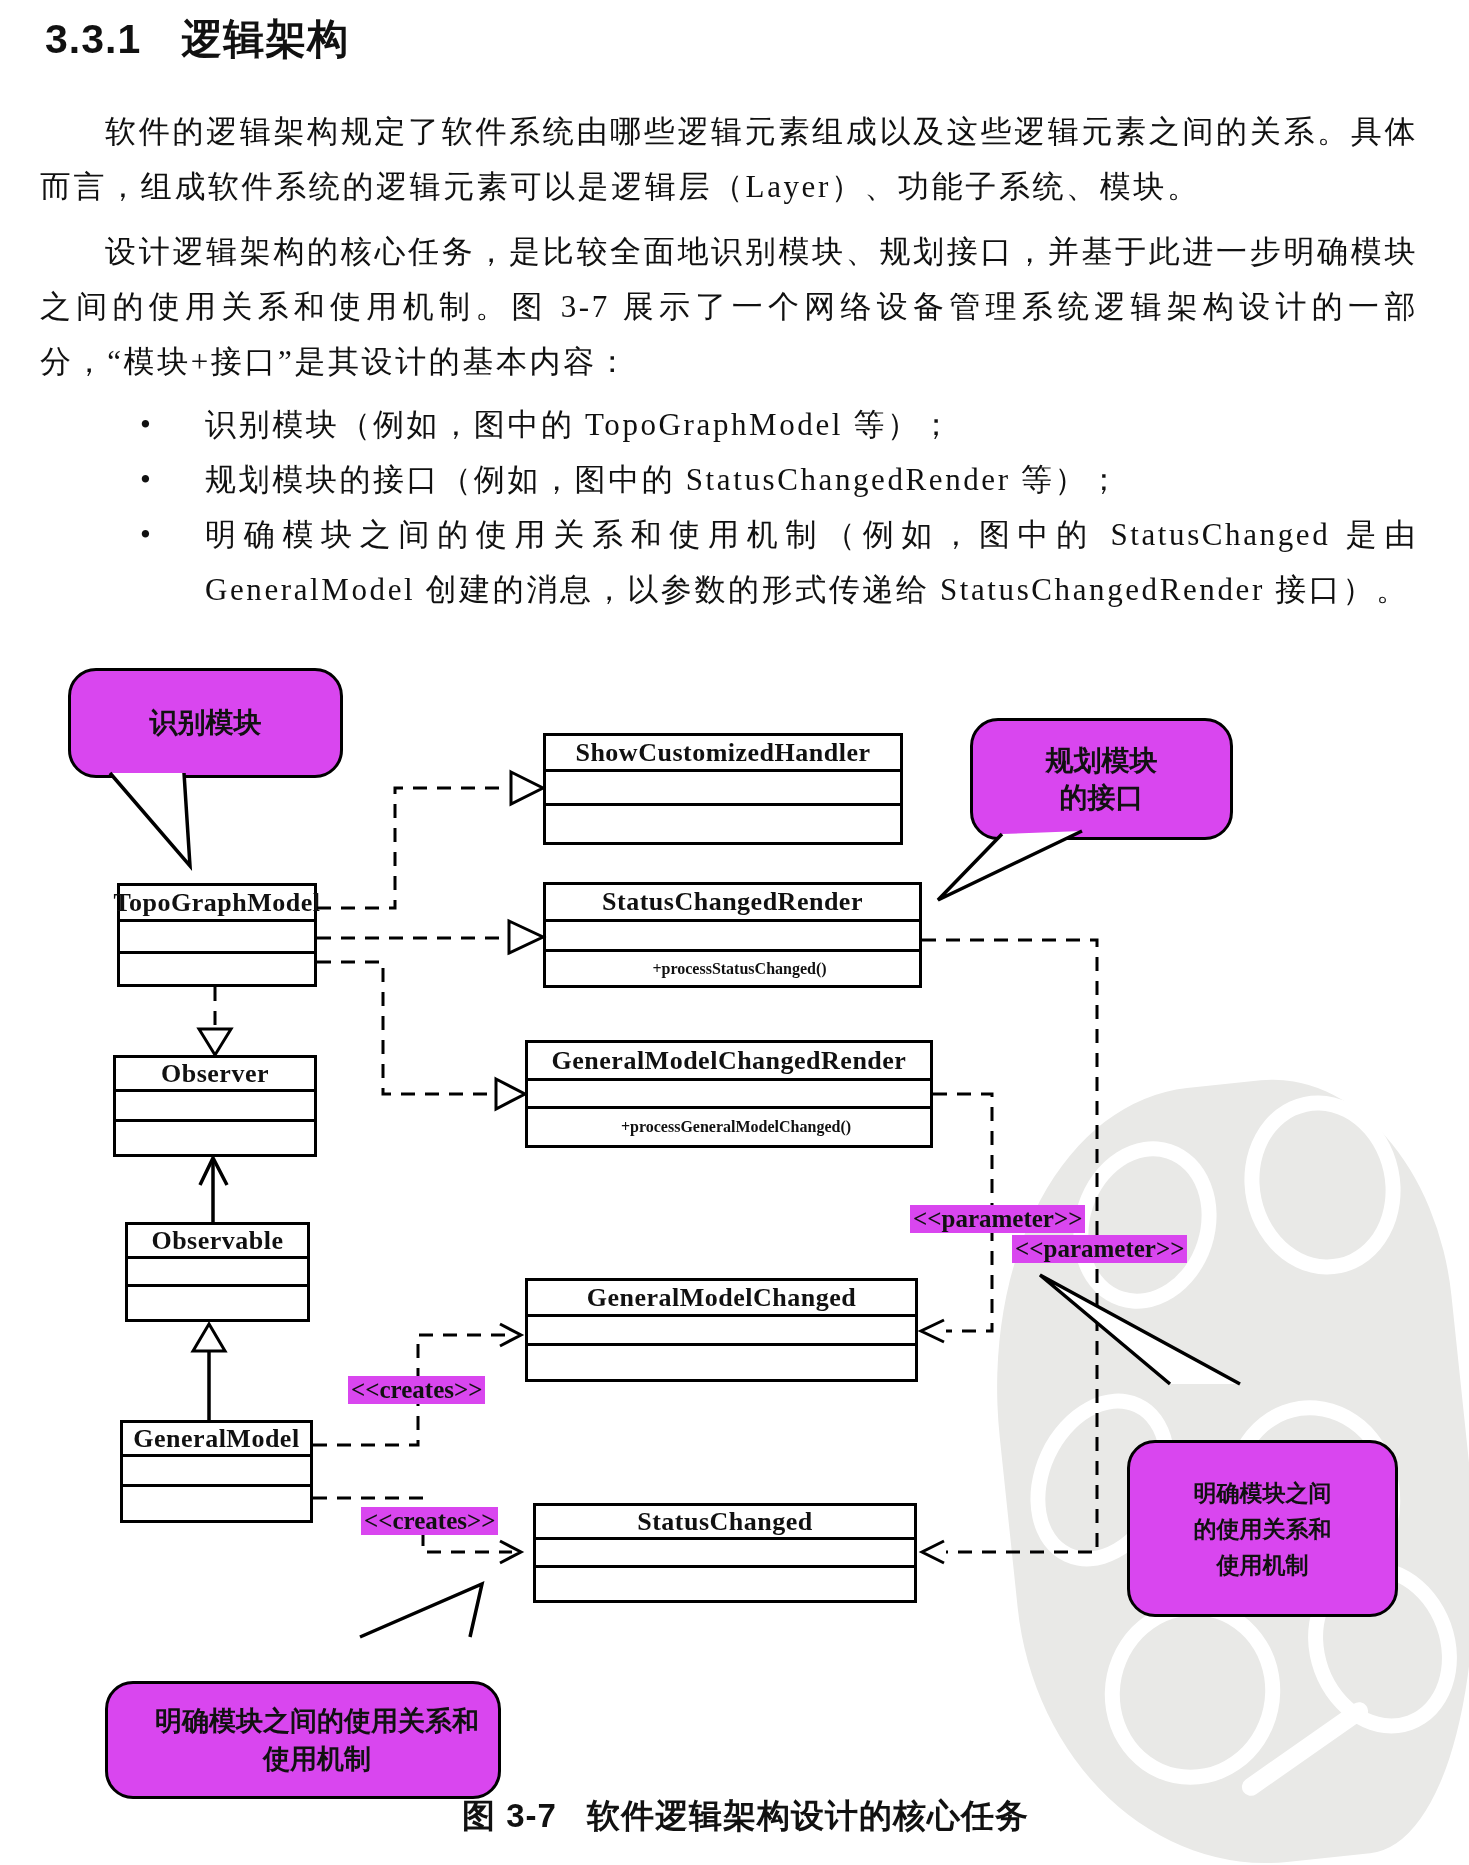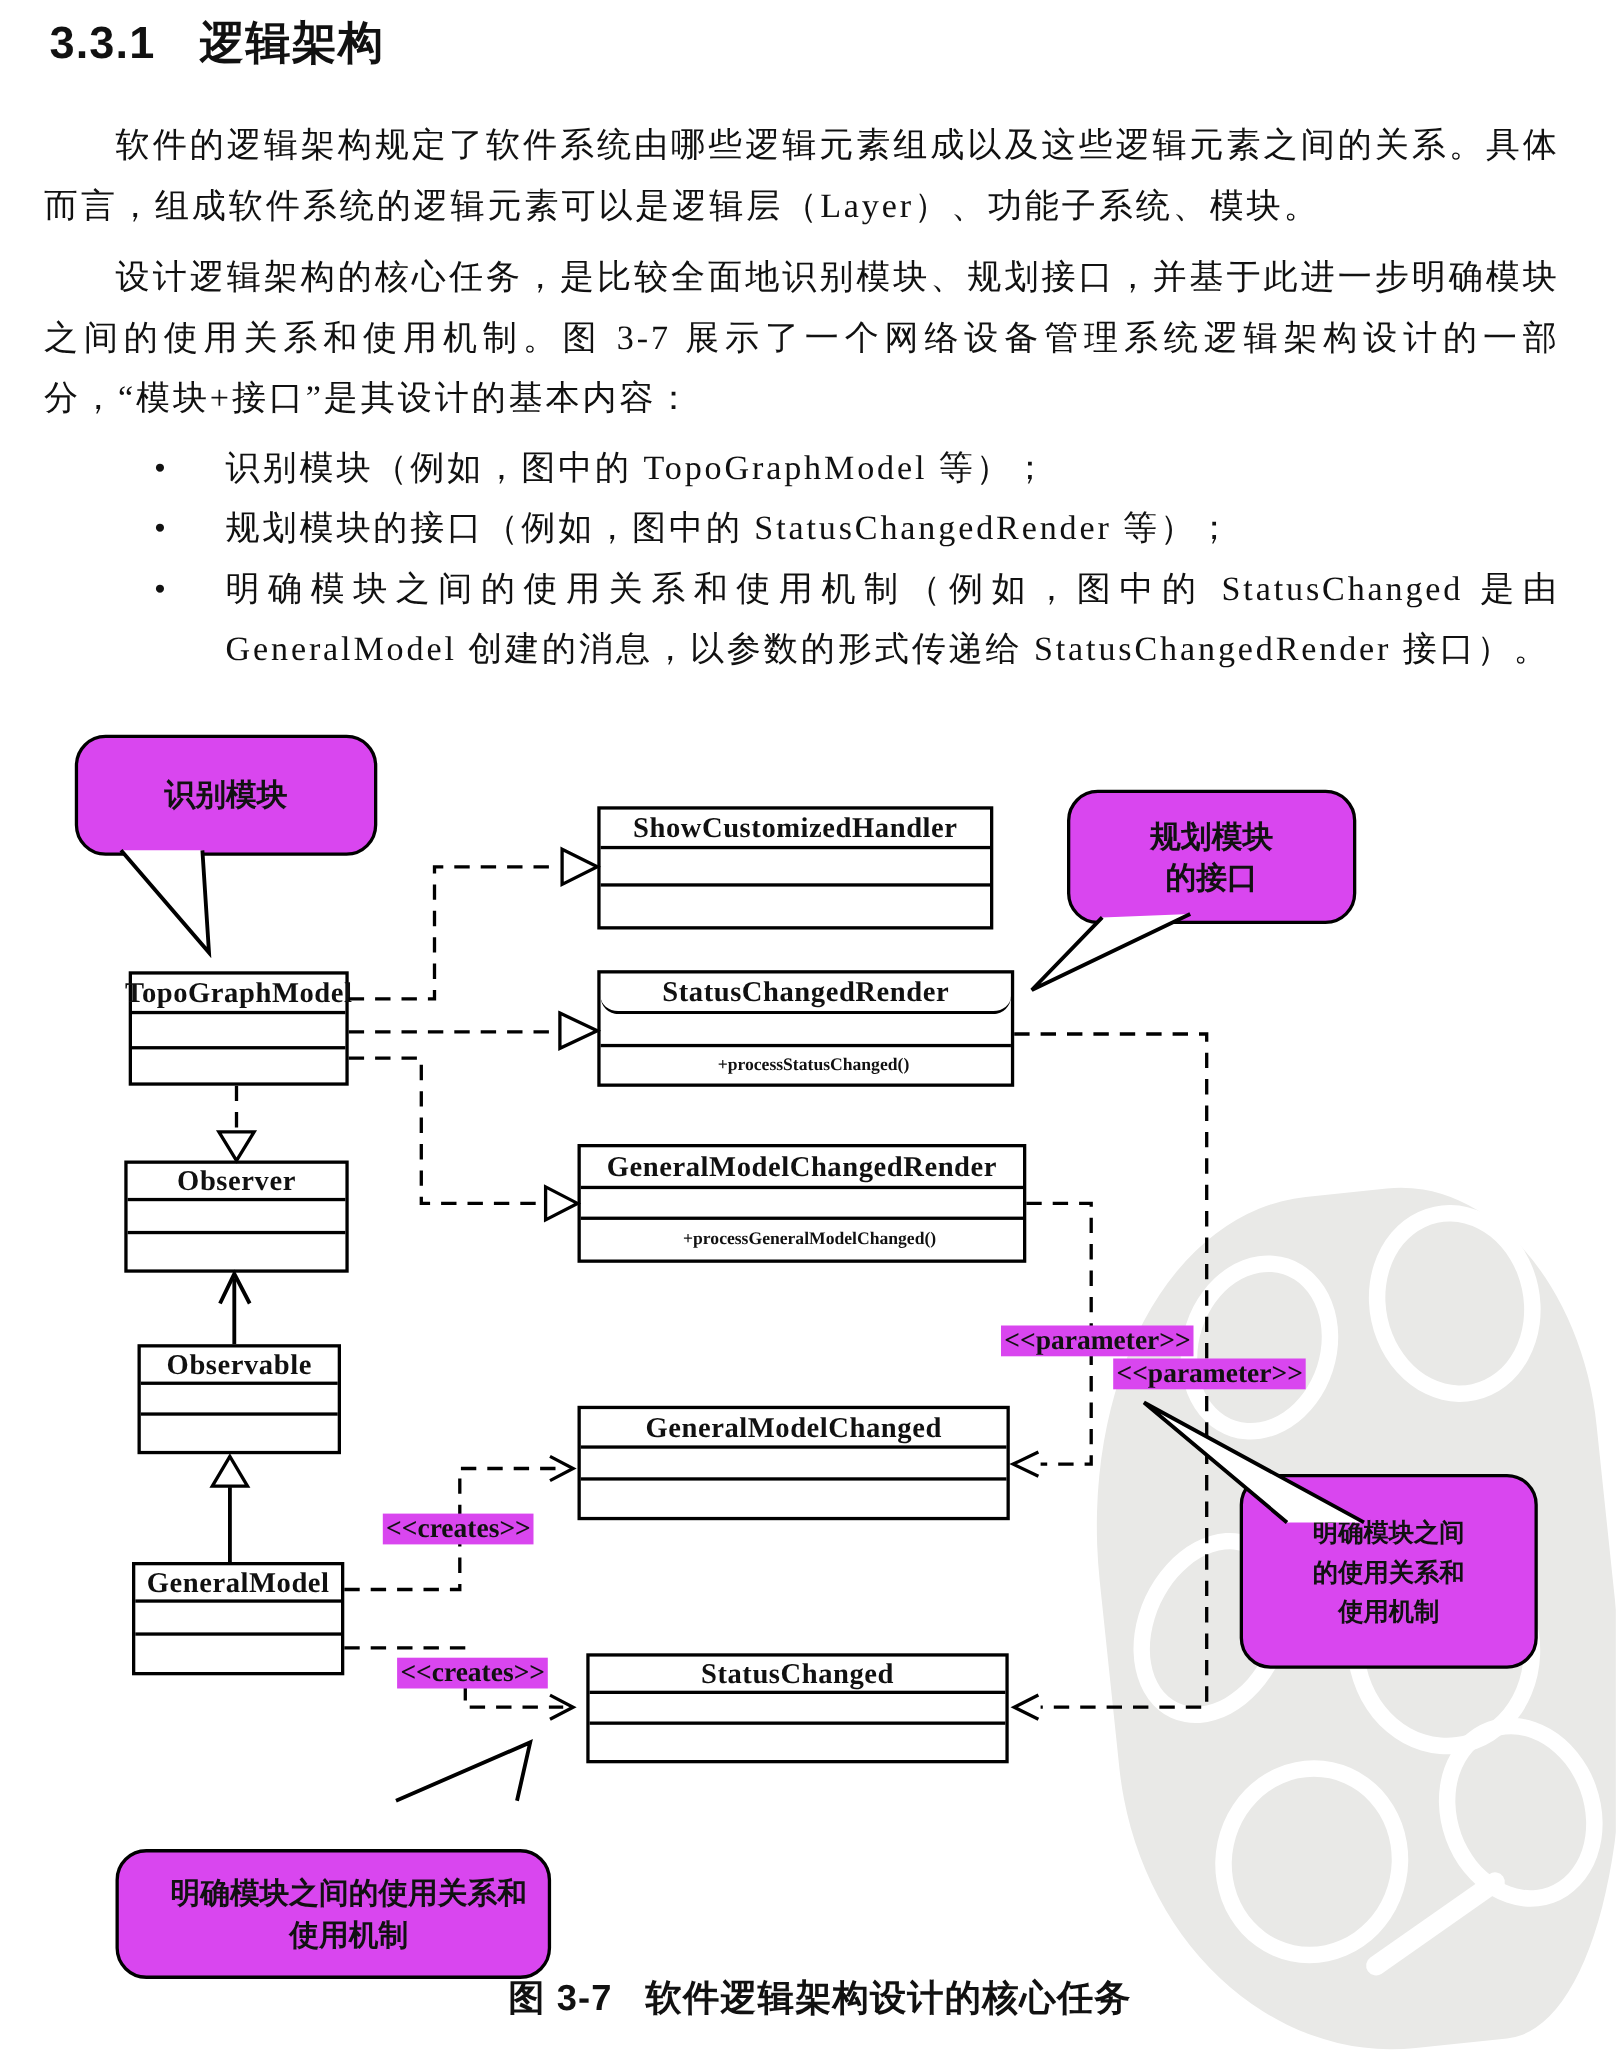--- a/index.html
+++ b/index.html
@@ -97,21 +97,21 @@
     <div class="c3" style="height:30px;"></div>
   </div>
 
   <div class="uml" style="left:543px;top:733px;width:360px;height:112px;">
     <div class="c1" style="height:33px;">ShowCustomizedHandler</div>
     <div class="c2"></div>
     <div class="c3" style="height:36px;"></div>
   </div>
 
   <div class="uml" style="left:543px;top:882px;width:379px;height:106px;">
-    <div class="c1" style="height:34px;border-radius:16px;">StatusChangedRender</div>
+    <div class="c1" style="height:34px;">StatusChangedRender</div>
     <div class="c2"></div>
     <div class="c3" style="height:33px;">+processStatusChanged()</div>
   </div>
 
   <div class="uml" style="left:525px;top:1040px;width:408px;height:108px;">
     <div class="c1" style="height:35px;">GeneralModelChangedRender</div>
     <div class="c2"></div>
     <div class="c3" style="height:36px;">+processGeneralModelChanged()</div>
   </div>
 
@@ -147,21 +147,21 @@
 
   <div class="callout" style="left:68px;top:668px;width:275px;height:110px;font-size:28px;font-weight:bold;">
     <div>识别模块</div>
   </div>
 
   <div class="callout" style="left:970px;top:718px;width:263px;height:122px;font-size:28px;font-weight:bold;line-height:37px;">
     <div>规划模块</div>
     <div>的接口</div>
   </div>
 
-  <div class="callout" style="left:1127px;top:1340px;width:271px;height:177px;font-size:23px;font-weight:bold;line-height:36px;">
+  <div class="callout" style="left:1127px;top:1440px;width:271px;height:177px;font-size:23px;font-weight:bold;line-height:36px;">
     <div>明确模块之间</div>
     <div>的使用关系和</div>
     <div>使用机制</div>
   </div>
 
   <div class="callout" style="left:105px;top:1681px;width:396px;height:118px;font-size:27px;font-weight:bold;line-height:38px;padding-left:28px;">
     <div>明确模块之间的使用关系和</div>
     <div>使用机制</div>
   </div>
 

